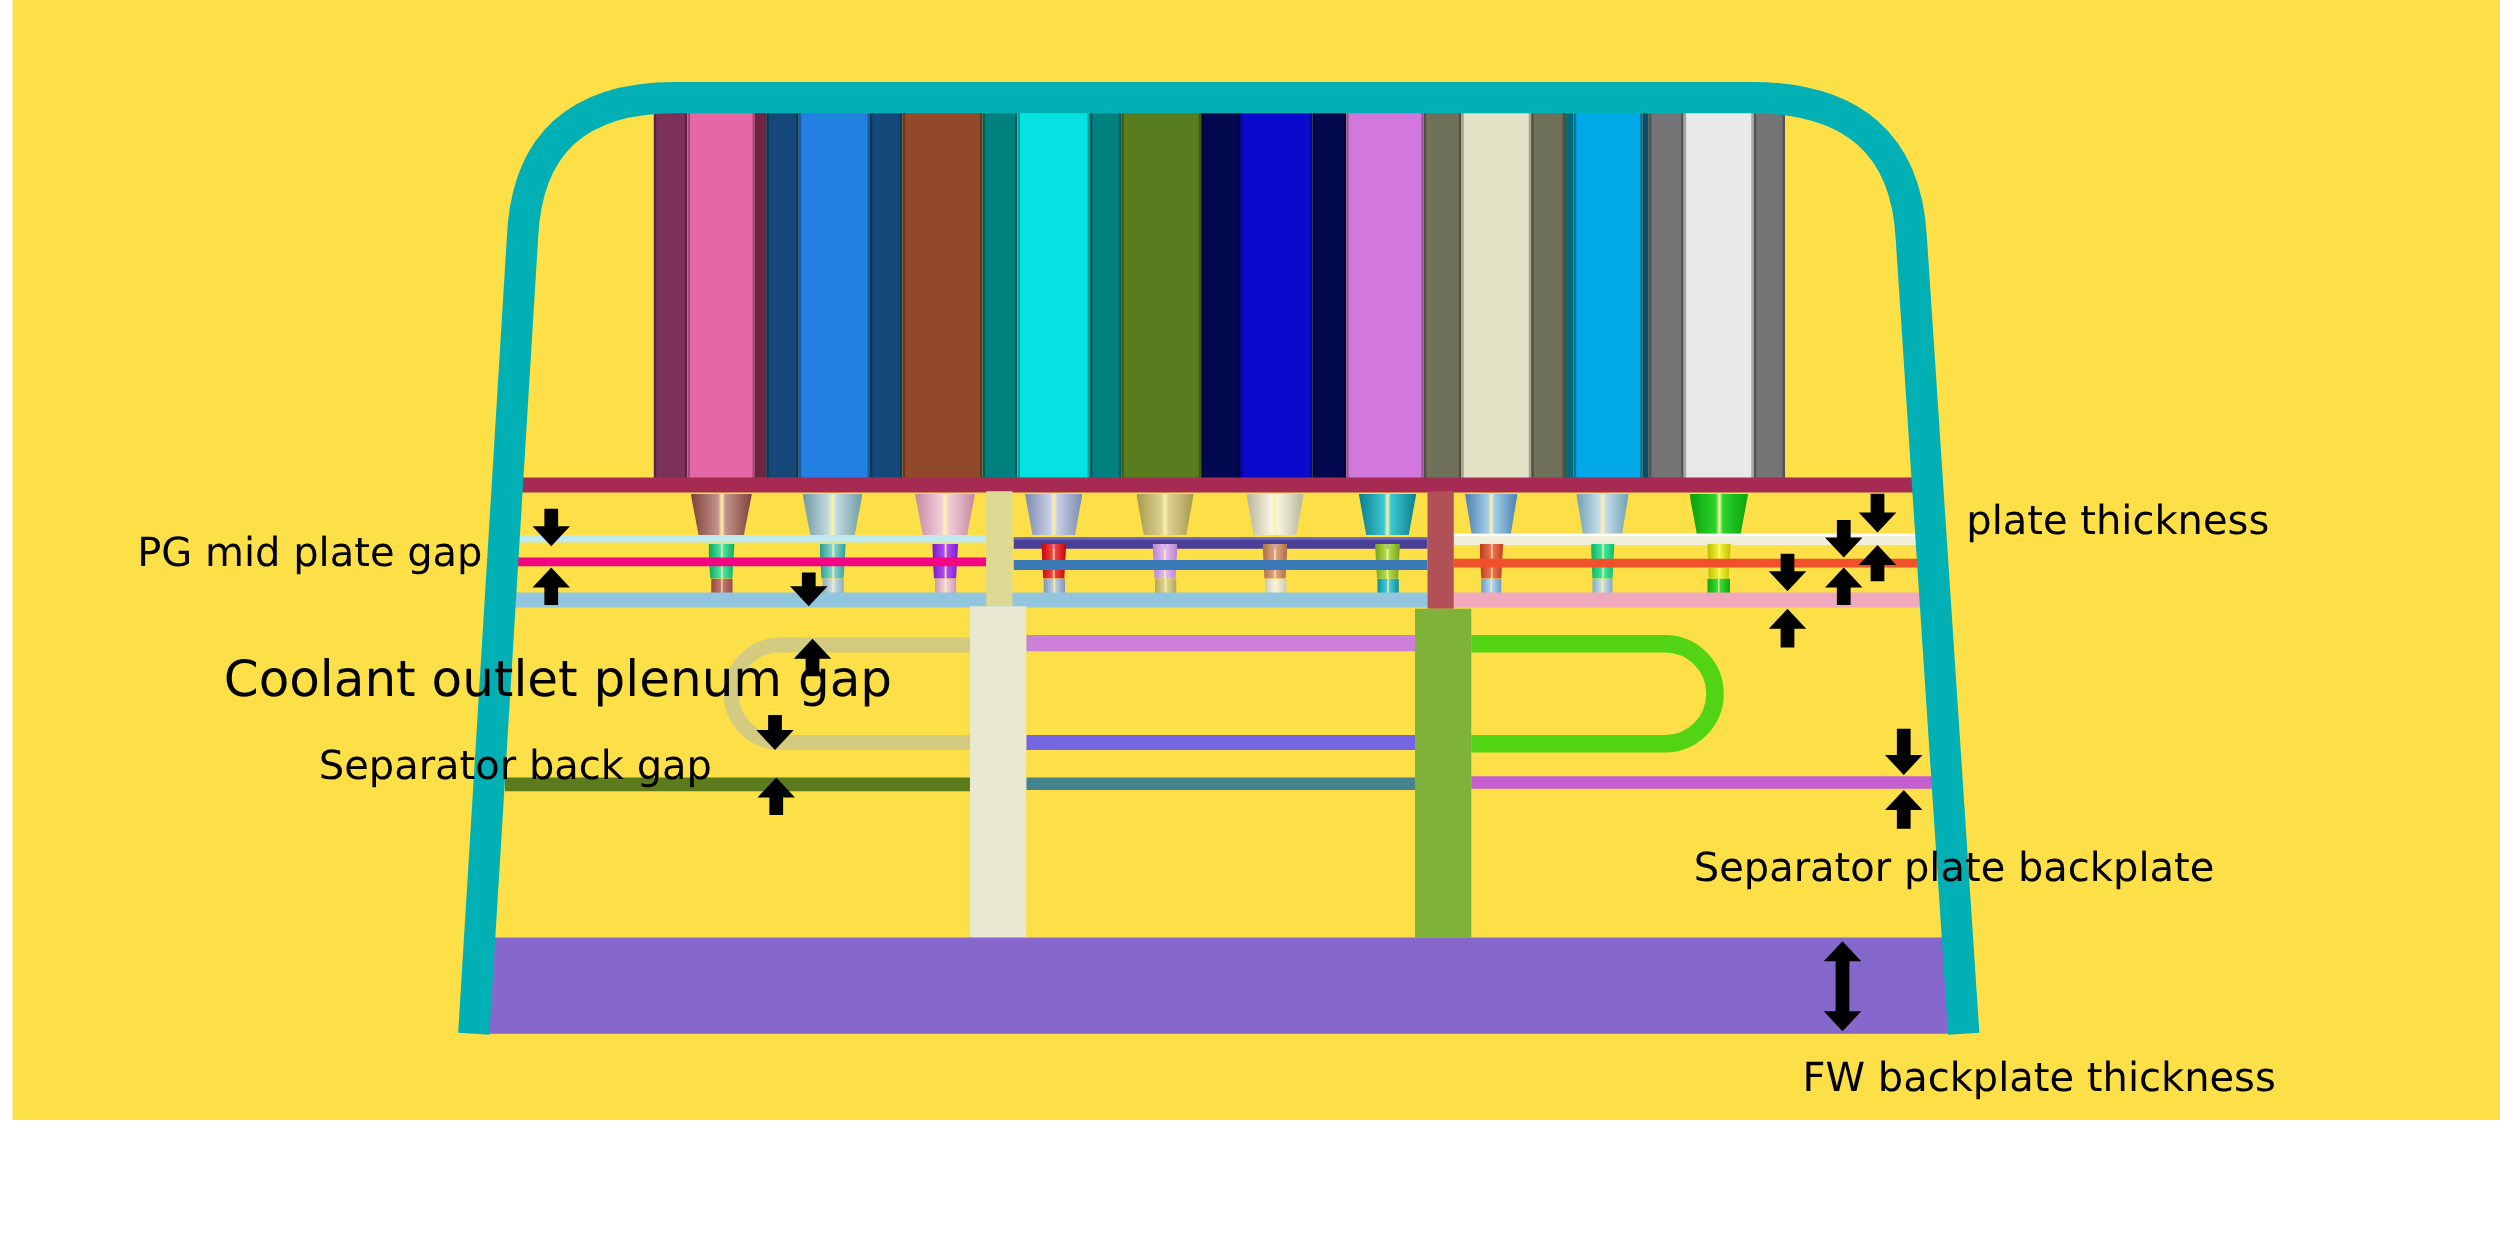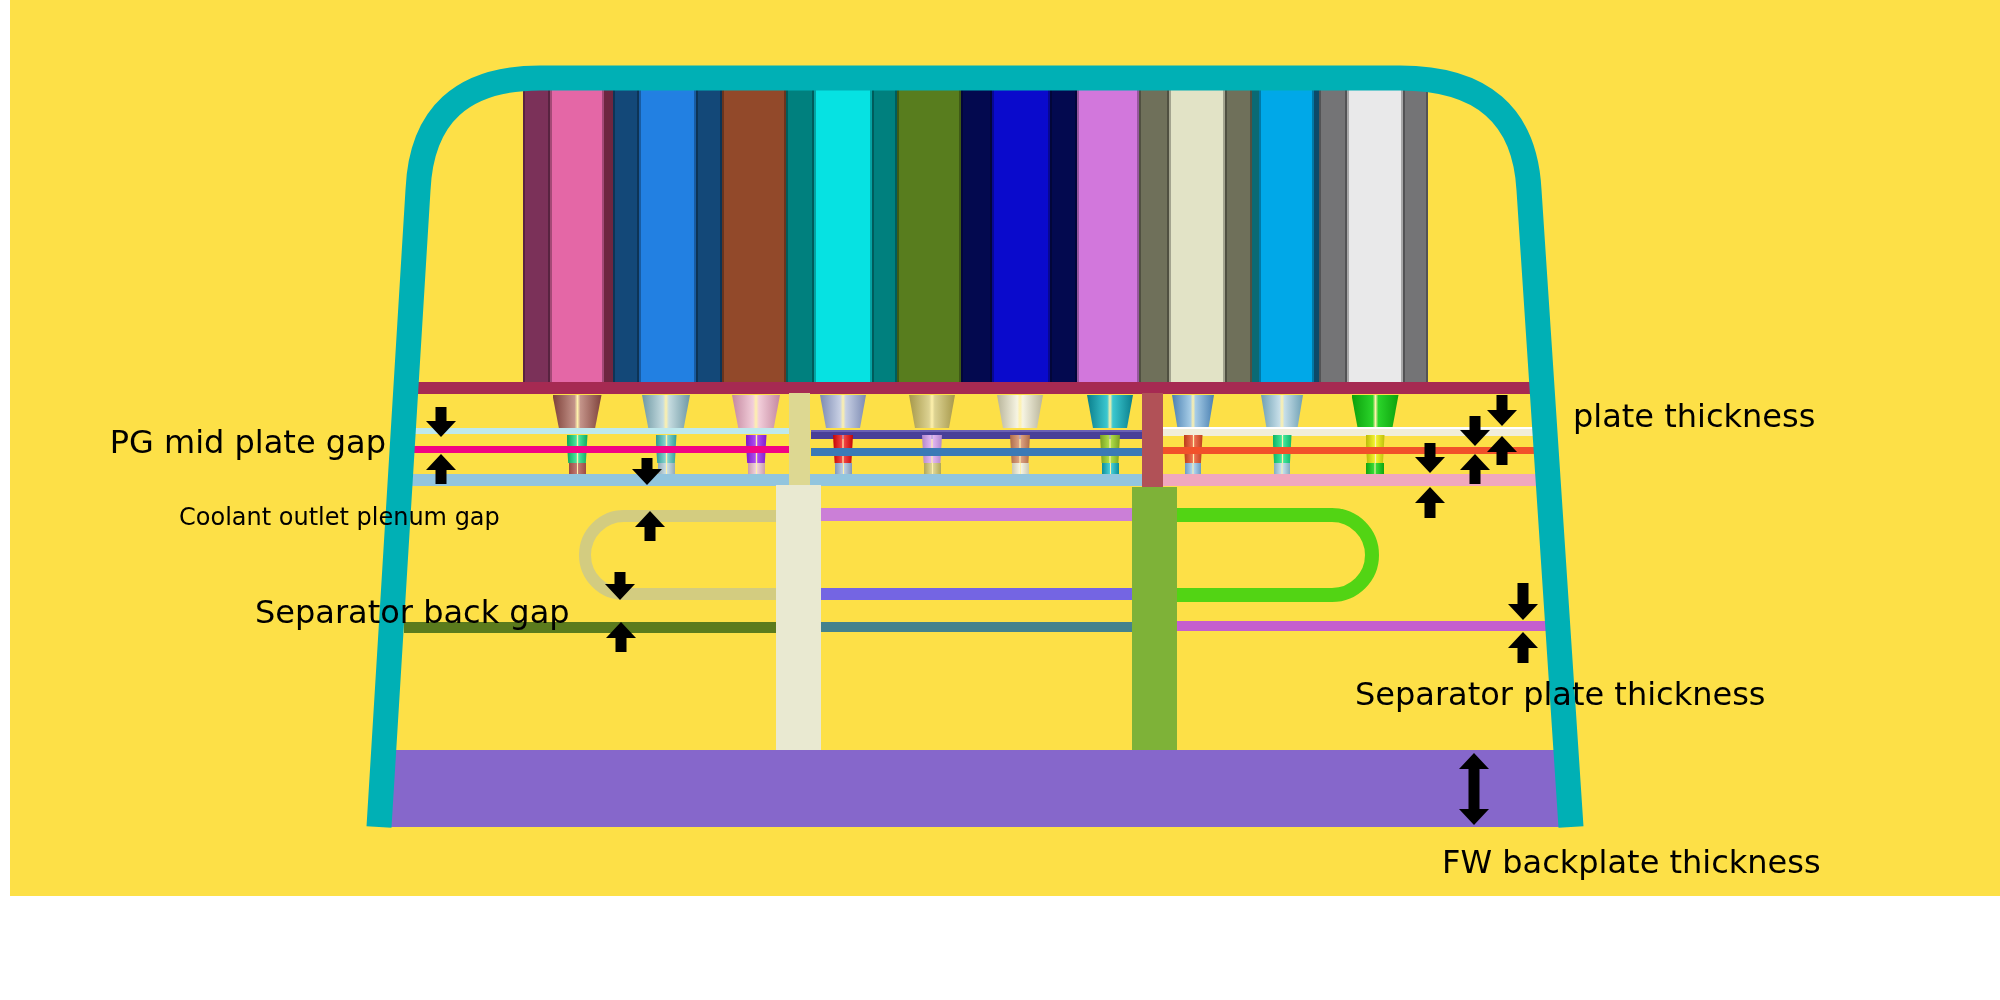--- a/index.html
+++ b/index.html
@@ -107,29 +107,29 @@
       <polygon points="1420,473 1405,457 1414.5,457 1414.5,443 1425.5,443 1425.5,457 1435,457" fill="#000000"></polygon>
       <polygon points="1420,487 1405,503 1414.5,503 1414.5,518 1425.5,518 1425.5,503 1435,503" fill="#000000"></polygon>
       <polygon points="1513,620 1498,604 1507.5,604 1507.5,583 1518.5,583 1518.5,604 1528,604" fill="#000000"></polygon>
       <polygon points="1513,632 1498,648 1507.5,648 1507.5,663 1518.5,663 1518.5,648 1528,648" fill="#000000"></polygon>
       <polygon points="1464,753 1449,769 1458.5,769 1458.5,809 1449,809 1464,825 1479,809 1469.5,809 1469.5,769 1479,769" fill="#000000"></polygon>
     </svg>
   <div id="layer-labels">
       <div class="lbl" style="top: 419px; font-size: 32px; color: rgb(0, 0, 0); line-height: 47px; right: 1624px; text-align: right;">
         <div>PG mid plate gap</div>
       </div>
-      <div class="lbl" style="top: 494px; font-size: 24px; color: rgb(0, 0, 0); line-height: 47px; left: 169px;">
+      <div class="lbl" style="top: 521px; font-size: 40px; color: rgb(0, 0, 0); line-height: 47px; left: 169px;">
         <div>Coolant outlet plenum gap</div>
       </div>
       <div class="lbl" style="top: 589px; font-size: 32px; color: rgb(0, 0, 0); line-height: 47px; left: 245px;">
         <div>Separator back gap</div>
       </div>
       <div class="lbl" style="top: 393px; font-size: 32px; color: rgb(0, 0, 0); line-height: 47px; left: 1563px;">
         <div>plate thickness</div>
       </div>
       <div class="lbl" style="top: 671px; font-size: 32px; color: rgb(0, 0, 0); line-height: 47px; left: 1345px;">
-        <div>Separator plate thickness</div>
+        <div>Separator plate backplate</div>
       </div>
       <div class="lbl" style="top: 839px; font-size: 32px; color: rgb(0, 0, 0); line-height: 47px; left: 1432px;">
         <div>FW backplate thickness</div>
       </div>
     </div>
 </div>
 
 </body></html>

